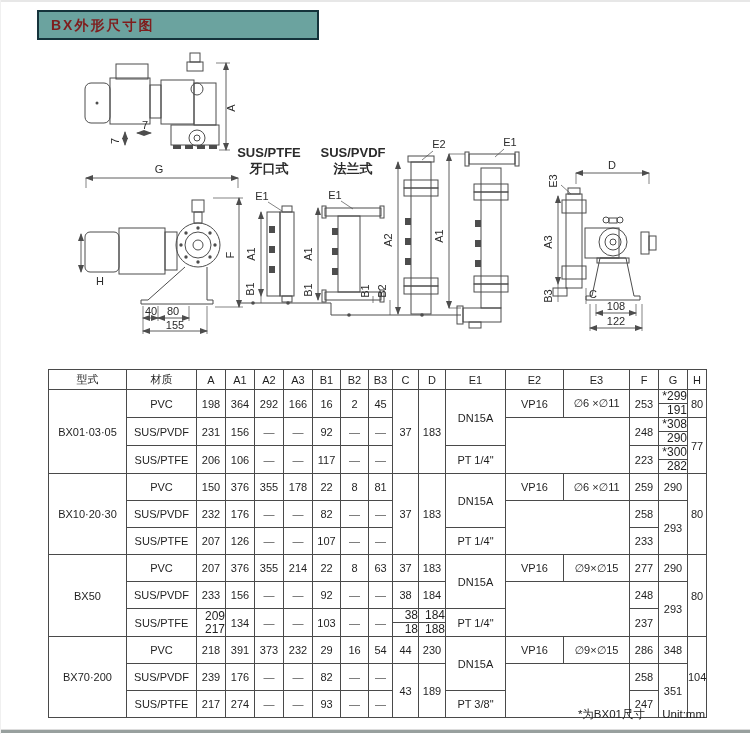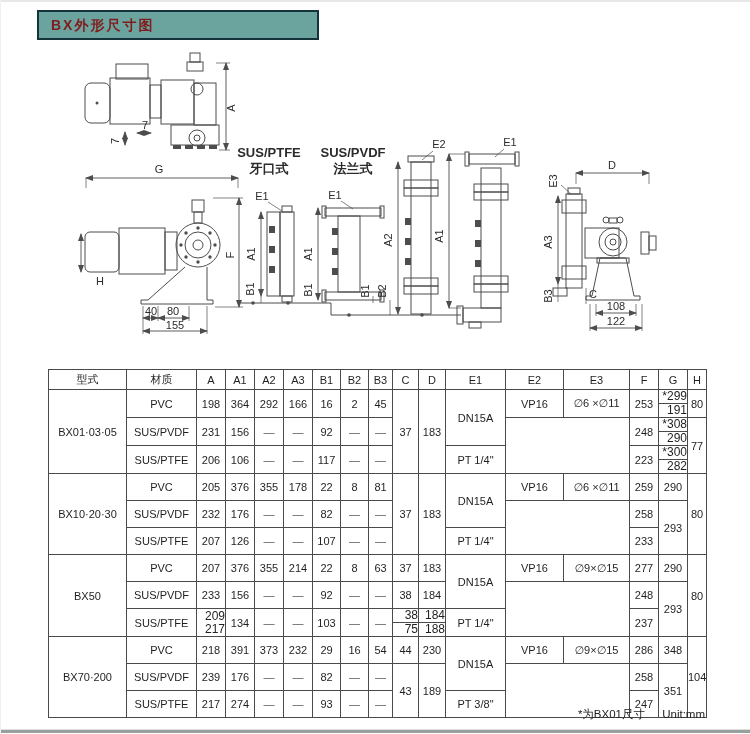--- a/index.html
+++ b/index.html
@@ -340,21 +340,21 @@
       <td>223</td>
       <td class="p">
             <div class="pt l">*300</div>
             <div class="pb">282</div>
           </td>
     </tr>
 
     <tr>
       <td rowspan="3">BX10·20·30</td>
       <td>PVC</td>
-      <td>205</td>
+      <td>150</td>
       <td>376</td>
       <td>355</td>
       <td>178</td>
       <td>22</td>
       <td>8</td>
       <td>81</td>
       <td rowspan="3">37</td>
       <td rowspan="3">183</td>
       <td rowspan="2">DN15A</td>
       <td>VP16</td>
@@ -430,21 +430,21 @@
             <div class="pb">217</div>
           </td>
       <td>134</td>
       <td class="dash">—</td>
       <td class="dash">—</td>
       <td>103</td>
       <td class="dash">—</td>
       <td class="dash">—</td>
       <td class="p">
             <div class="pt l">38</div>
-            <div class="pb">75</div>
+            <div class="pb">18</div>
           </td>
       <td class="p">
             <div class="pt l">184</div>
             <div class="pb">188</div>
           </td>
       <td>PT 1/4"</td>
       <td>237</td>
     </tr>
 
     <tr>

